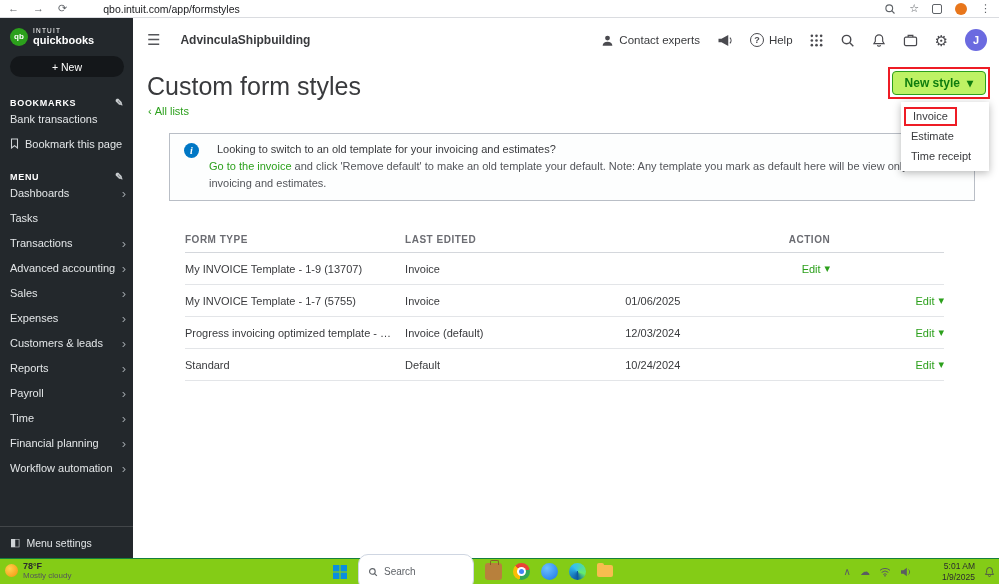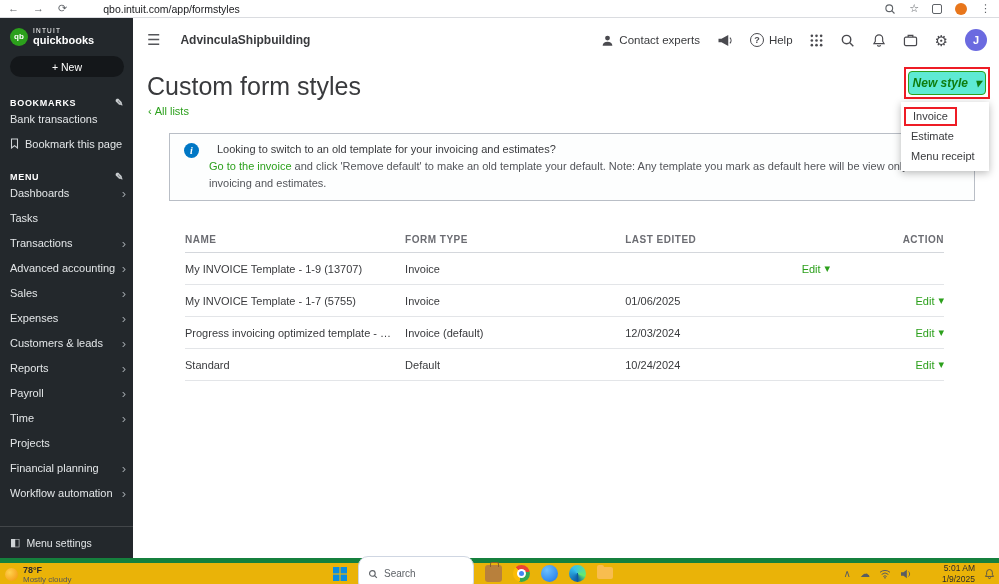--- a/index.html
+++ b/index.html
@@ -39,40 +39,40 @@
   .q-circle { width:14px; height:14px; border:1.3px solid #4a4a4f; border-radius:50%; font-size:9px; display:flex; align-items:center; justify-content:center; color:#4a4a4f; font-weight:bold; }
   .gear-glyph { font-size:15px; color:#4a4a4f; line-height:1; cursor:pointer; }
   .hdr-avatar { width:22px; height:22px; border-radius:50%; background:#6b6ae0; color:#fff; font-size:11px; font-weight:bold; display:flex; align-items:center; justify-content:center; cursor:pointer; }
 
   
   .main { position:absolute; left:133px; top:62px; right:0; bottom:26px; background:#fff; }
   .page-title { margin:10px 0 0 14px; font-size:25px; font-weight:400; color:#393a3d; }
   .all-lists { margin:3px 0 0 15px; font-size:11px; color:#2ca01c; display:inline-flex; align-items:center; gap:3px; cursor:pointer; }
   .annot { border:2px solid #ee1c25; }
   .newstyle-wrap { position:absolute; top:5px; right:9px; padding:2px; z-index:20; }
-  .newstyle-btn { background:#5eead4; border:1px solid #2ca01c; color:#0f7d0f; border-radius:4px; font-size:12px; padding:4px 4px; display:flex; align-items:center; gap:7px; cursor:pointer; font-weight:bold;font-style:italic; }
+  .newstyle-btn { background:#bef264; border:1px solid #2ca01c; color:#0f7d0f; border-radius:4px; font-size:12px; padding:4px 12px; display:flex; align-items:center; gap:7px; cursor:pointer; font-weight:bold; }
   .dropdown { position:absolute; top:40px; right:10px; width:88px; background:#fff; box-shadow:0 2px 8px rgba(0,0,0,.28); padding:3px 0 5px; z-index:30; }
   .dd-item { font-size:11px; color:#393a3d; padding:4px 10px; cursor:pointer; }
   .dd-invoice-wrap { display:inline-block; margin:2px 0 0 3px; padding:1px 7px 2px; cursor:pointer; }
   .dd-invoice-wrap .dd-item { padding:0; }
   .banner { margin:14px 24px 0 36px; border:1px solid #b9bec6; background:#fdfefe; padding:7px 14px 8px; display:flex; gap:10px; }
   .info-circ { width:15px; height:15px; border-radius:50%; background:#0077c5; color:#fff; font-size:10px; font-family:"Liberation Serif", serif; font-style:italic; font-weight:bold; display:flex; align-items:center; justify-content:center; flex:0 0 auto; margin-top:2px; }
   .banner-line1 { font-size:11px; color:#393a3d; line-height:1.55;margin-left:8px; }
   .banner-line2 { font-size:11px; color:#53555a; line-height:1.55; }
   .green-link { color:#2ca01c; cursor:pointer; }
   .tbl { margin:27px 55px 0 52px; }
   .tbl-head, .tbl-row { display:grid; grid-template-columns:29% 29% 27% 15%; align-items:center; }
   .tbl-head { font-size:10px; font-weight:bold; letter-spacing:.5px; color:#6b6c72; padding:6px 0 7px; border-bottom:1px solid #d4d7dc; }
   .tbl-head .c-action, .tbl-row .c-action { text-align:right; }
   .tbl-row { font-size:11px; color:#393a3d; padding:9px 0; border-bottom:1px solid #e3e5e8; }
   .c-name { white-space:nowrap; overflow:hidden; text-overflow:ellipsis; padding-right:10px; }
   .edit-link { color:#2ca01c; cursor:pointer; display:inline-flex; align-items:center; gap:4px; }
 
   
-  .taskbar { position:absolute; left:0; right:0; bottom:0; height:26px; background:#eab308; border-top:5px solid #15803d; }
+  .taskbar { position:absolute; left:0; right:0; bottom:0; height:26px; background:#84cc16; border-top:1px solid #15803d; }
   .tb-weather { position:absolute; left:5px; top:2px; display:flex; align-items:center; gap:5px; cursor:pointer; }
   .sun { width:13px; height:13px; border-radius:50%; background:radial-gradient(circle at 35% 35%, #ffd24d, #f2920c); }
   .w-temp { font-size:9px; color:#2b2b2e; font-weight:bold; line-height:1.15; }
   .w-desc { font-size:8px; color:#55565a; line-height:1.15; }
   .tb-center { position:absolute; left:333px; top:0; bottom:0; display:flex; align-items:center; gap:11px; }
   .start { display:inline-flex; cursor:pointer; }
   .tb-search { display:flex; align-items:center; gap:6px; background:#fff; border:1px solid #cfd6e2; border-radius:10px; height:36px; width:116px; padding:0 9px; cursor:text; }
   .tb-search span { font-size:10px; color:#5f6368; }
   .app-ic { width:17px; height:17px; cursor:pointer; }
   .suitcase { background:#b8803c; border-radius:3px; position:relative; }
@@ -178,23 +178,20 @@
       </div>
     <div class="side-item">
         <span class="lbl">Payroll</span>
         <span class="sgc">›</span>
       </div>
     <div class="side-item">
         <span class="lbl">Time</span>
         <span class="sgc">›</span>
       </div>
     <div class="side-item">
-        <span class="lbl">Projects</span>
-      </div>
-    <div class="side-item">
         <span class="lbl">Financial planning</span>
         <span class="sgc">›</span>
       </div>
     <div class="side-item">
         <span class="lbl">Workflow automation</span>
         <span class="sgc">›</span>
       </div>
 
     <div class="menu-settings">
       <span class="ms-icon">◧</span>
@@ -275,34 +272,33 @@
         <span>New style</span>
         <span>▾</span>
       </div>
     </div>
 
     <div class="dropdown">
       <div class="dd-invoice-wrap annot">
         <div class="dd-item">Invoice</div>
       </div>
       <div class="dd-item">Estimate</div>
-      <div class="dd-item">Menu receipt</div>
+      <div class="dd-item">Time receipt</div>
     </div>
 
     <div class="banner">
       <span class="info-circ">i</span>
       <span>
         <div class="banner-line1">Looking to switch to an old template for your invoicing and estimates?</div>
         <div class="banner-line2"><span class="green-link">Go to the invoice</span><span> and click 'Remove default' to make an old template your default. Note: Any template you mark as default here will be view only for invoicing and estimates.</span></div>
       </span>
     </div>
 
     <div class="tbl">
       <div class="tbl-head">
-        <span class="c-name">NAME</span>
         <span>FORM TYPE</span>
         <span>LAST EDITED</span>
         <span class="c-action">ACTION</span>
       </div>
 
       <div class="tbl-row">
         <span class="c-name">My INVOICE Template - 1-9 (13707)</span>
         <span>Invoice</span>
         <span class="c-action"><span class="edit-link">
               <span>Edit</span>

